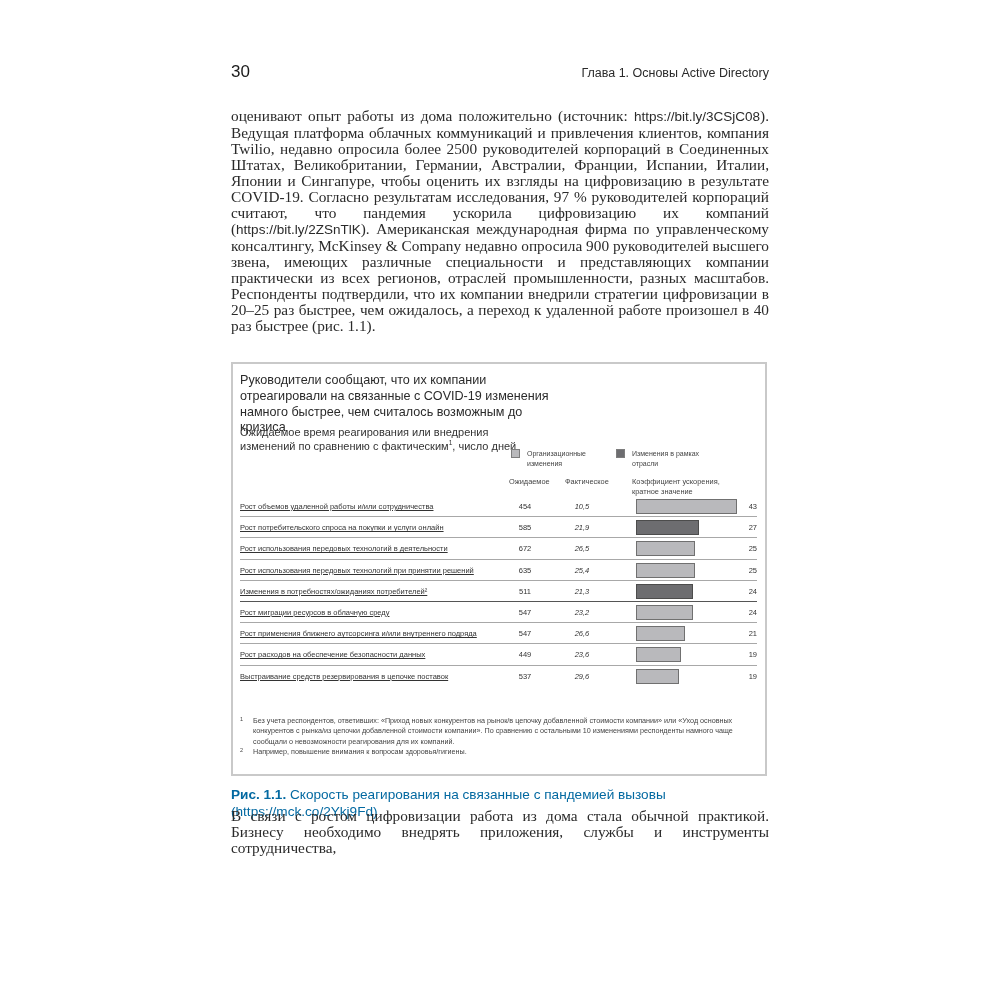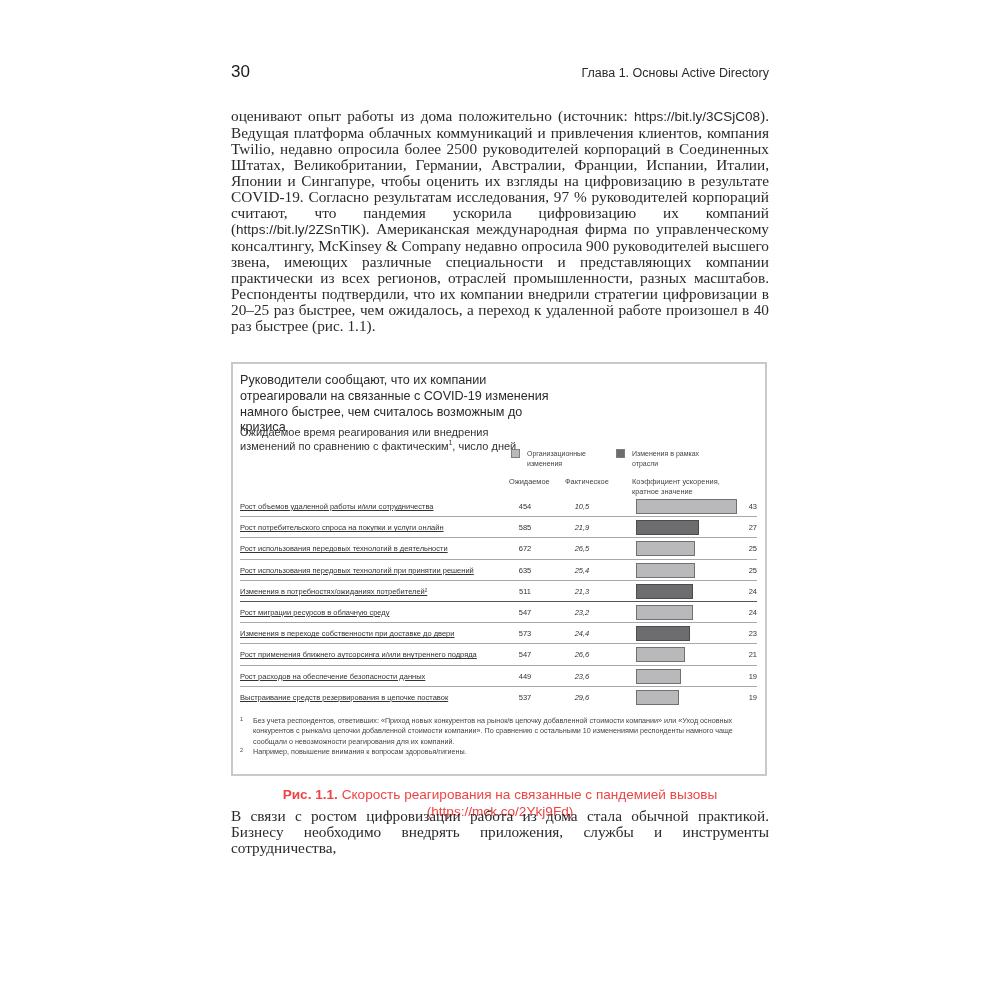--- a/index.html
+++ b/index.html
@@ -29,21 +29,21 @@
   .row .lbl { position: absolute; left: 0; top: 6px; white-space: nowrap; text-decoration: underline; }
   .row .exp { position: absolute; left: 266px; width: 38px; top: 6px; text-align: center; }
   .row .act { position: absolute; left: 322px; width: 40px; top: 6px; text-align: center; font-style: italic; }
   .row .bar { position: absolute; left: 396px; top: 3px; height: 15px; box-sizing: border-box; border: 1.5px solid #6a6a6a; }
   .row .bar.org { background: #b9b9bc; border-color: #707070; }
   .row .bar.ind { background: #6d6d70; border-color: #4c4c4c; }
   .row .coef { position: absolute; right: 0; top: 6px; text-align: right; }
   .foot { position: absolute; left: 7px; top: 352px; width: 510px; font-size: 7.2px; line-height: 10.4px; color: #444; }
   .foot .fn { position: relative; padding-left: 13px; }
   .foot .fn .mk { position: absolute; left: 0; top: -2px; font-size: 5.5px; }
-  .caption { position: absolute; left: 231px; top: 786px; width: 538px; text-align: center; font-family: "Liberation Sans", sans-serif; font-size: 13.6px; line-height: 17px; color: #ef4444; }
+  .caption { position: absolute; left: 231px; top: 786px; width: 538px; text-align: left; font-family: "Liberation Sans", sans-serif; font-size: 13.6px; line-height: 17px; color: #0369a1; }
   .caption b { font-weight: bold; }
   sup { font-size: 0.6em; line-height: 0; }
 </style>
 </head>
 <body>
 
 <div class="page-header">
   <span class="page-num">30</span>
   <span class="chapter">Глава 1. Основы Active Directory</span>
 </div>
@@ -104,27 +104,20 @@
       <span class="coef">24</span>
     </div>
     <div class="row">
       <span class="lbl">Рост миграции ресурсов в облачную среду</span>
       <span class="exp">547</span>
       <span class="act">23,2</span>
       <span class="bar org" style="width:57px;"></span>
       <span class="coef">24</span>
     </div>
     <div class="row">
-      <span class="lbl">Изменения в переходе собственности при доставке до двери</span>
-      <span class="exp">573</span>
-      <span class="act">24,4</span>
-      <span class="bar ind" style="width:54px;"></span>
-      <span class="coef">23</span>
-    </div>
-    <div class="row">
       <span class="lbl">Рост применения ближнего аутсорсинга и/или внутреннего подряда</span>
       <span class="exp">547</span>
       <span class="act">26,6</span>
       <span class="bar org" style="width:49px;"></span>
       <span class="coef">21</span>
     </div>
     <div class="row">
       <span class="lbl">Рост расходов на обеспечение безопасности данных</span>
       <span class="exp">449</span>
       <span class="act">23,6</span>

